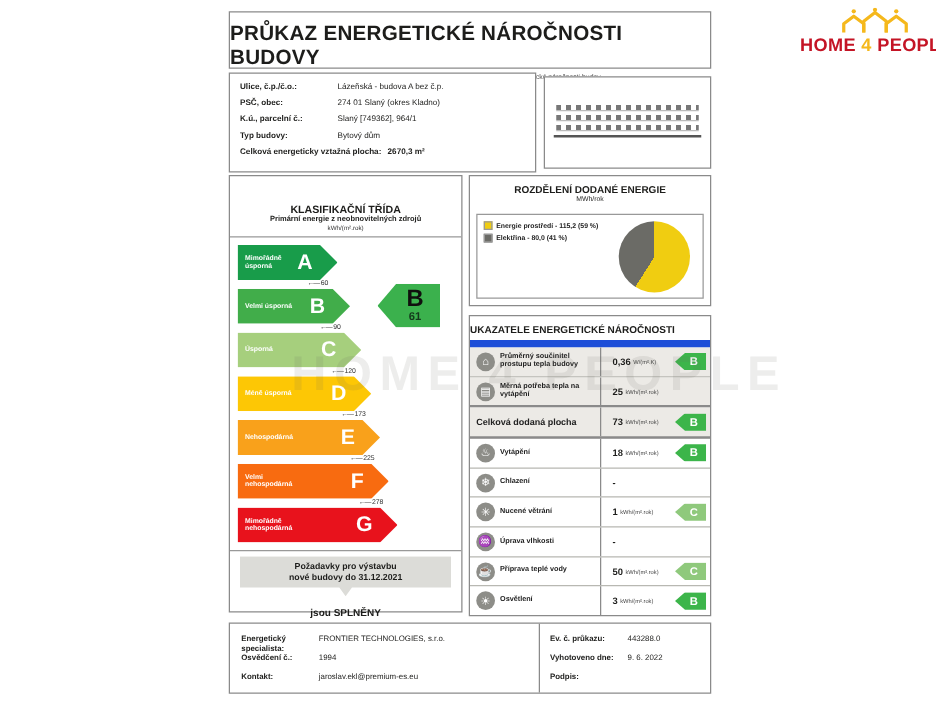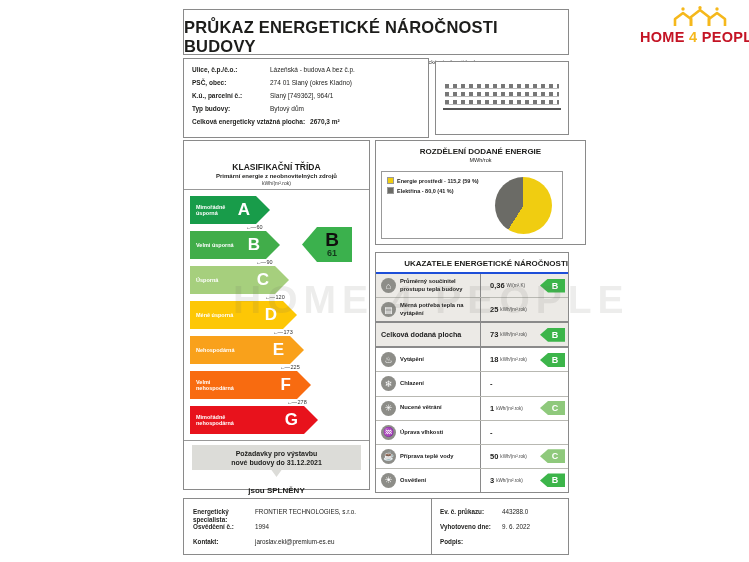--- a/index.html
+++ b/index.html
@@ -55,35 +55,35 @@
              display:flex;flex-direction:column;align-items:center;justify-content:center;padding-left:10px;box-sizing:border-box;}
   .ind-letter{font-size:19px;font-weight:bold;color:#10100e;line-height:.9;}
   .ind-value{font-size:9px;font-weight:bold;color:#14391c;line-height:1;}
   .req-section{margin:4px 8px 0 8px;border-bottom:1px solid #999;padding-bottom:9px;}
   .req-box{background:#dcdcd8;height:32px;text-align:center;font-size:7px;font-weight:bold;
            padding-top:4px;box-sizing:border-box;line-height:1.35;
            clip-path:polygon(0 0,100% 0,100% 78%,53% 78%,50% 100%,47% 78%,0 78%);}
   .req-result{text-align:center;font-size:8px;font-weight:bold;margin-top:9px;}
 
   
-  .dist-box{left:192px;top:131px;width:211px;height:105px;}
+  .dist-box{left:192px;top:131px;width:194px;height:105px;}
   .dist-title{font-size:8px;font-weight:bold;text-align:center;margin-top:6px;}
   .dist-unit{font-size:5.5px;text-align:center;margin-top:1px;}
   .dist-inner{position:absolute;left:5px;top:30px;width:182px;height:68px;border:1px solid #999;box-sizing:border-box;}
   .legend{position:absolute;left:5px;top:5px;}
   .leg-item{display:flex;align-items:center;margin-bottom:3px;}
   .leg-sq{width:7px;height:7px;margin-right:3px;flex:none;border:.5px solid #999;box-sizing:border-box;}
   .sq-energy{background:#f0cd11;}
   .sq-elec{background:#6b6b66;}
   .leg-label{font-size:5.5px;font-weight:bold;color:#222;}
   .pie{position:absolute;left:113px;top:5px;width:57px;height:57px;border-radius:50%;}
 
   
   .ind-box{left:192px;top:243px;width:194px;height:241px;display:flex;flex-direction:column;}
-  .ind-title{font-size:8px;font-weight:bold;text-align:right;padding:6px 0 4px 0;border-bottom:2px solid #1d4ed8;flex:none;}
+  .ind-title{font-size:8px;font-weight:bold;text-align:left;padding:6px 0 4px 0;border-bottom:6px solid #1d4ed8;flex:none;}
   .ind-rows{flex:1;display:flex;flex-direction:column;}
   .irow{flex:1;display:flex;align-items:stretch;border-bottom:1px solid #b8b8b2;}
   .irow:last-child{border-bottom:none;}
   .irow.sep-strong{border-bottom:2px solid #8a8a8a;}
   .irow.row-gray{background:#eceae6;}
   .icell-l{width:104px;flex:none;display:flex;align-items:center;padding-left:5px;box-sizing:border-box;}
   .icell-r{flex:1;border-left:1px solid #8a8a8a;display:flex;align-items:center;}
   .icon{width:15px;height:15px;border-radius:50%;background:#8d8d88;color:#fff;flex:none;
         display:flex;align-items:center;justify-content:center;font-size:9px;margin-right:4px;}
   .ilabel{font-size:5.8px;font-weight:bold;color:#222;line-height:1.25;}

